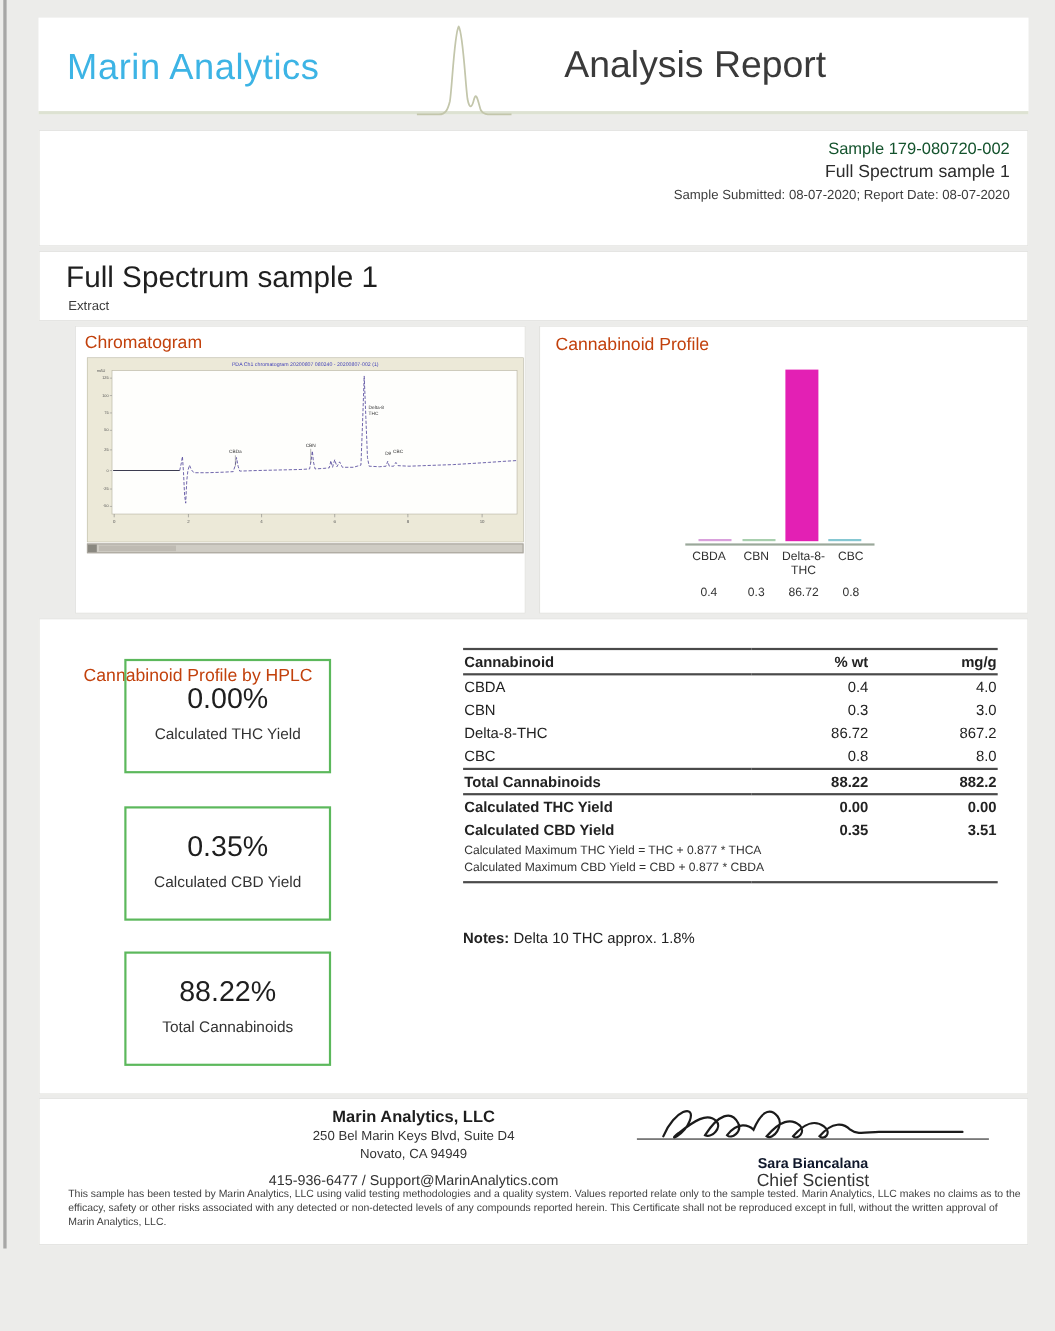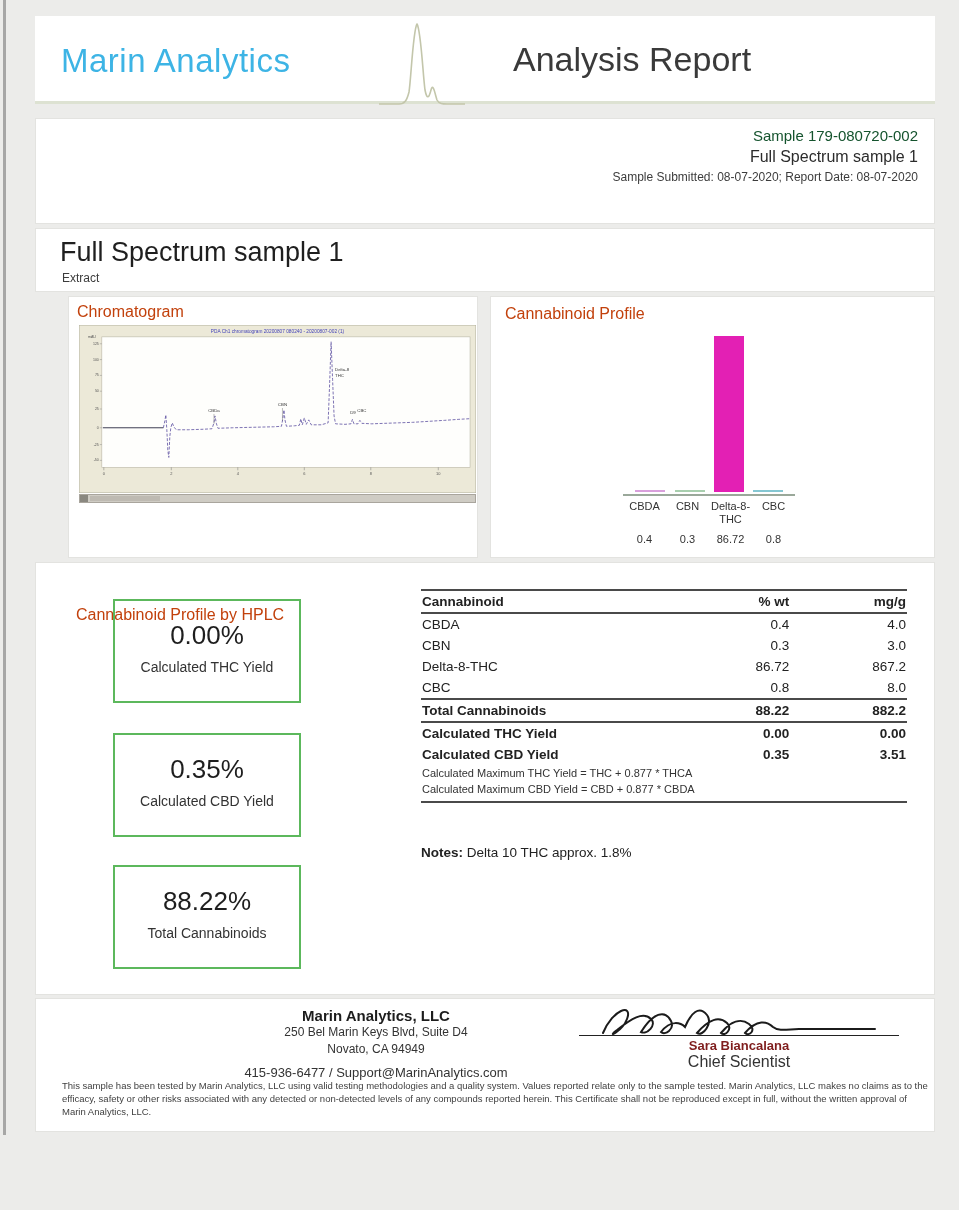--- a/index.html
+++ b/index.html
@@ -71,21 +71,21 @@
 
   
   .footer { left:35px; top:998px; width:900px; height:134px; }
   .labblk { position:absolute; left:160px; top:8px; width:360px; text-align:center; }
   .lab-name { font-size:15px; font-weight:bold; color:#1d1d1d; }
   .lab-line { font-size:12px; color:#333; line-height:1.4; }
   .lab-contact { font-size:13px; color:#333; margin-top:7px; }
   .signblk { position:absolute; left:528px; top:0; width:350px; text-align:center; }
   .sig-scribble { display:block; margin:0 auto; }
   .sig-line { border-top:1.5px solid #222; width:320px; margin:-6px auto 0 auto; }
-  .sig-name { font-size:13px; font-weight:bold; color:#7f1d1d; margin-top:2px; }
+  .sig-name { font-size:13px; font-weight:bold; color:#0f172a; margin-top:14px; }
   .sig-title { font-size:16px; color:#333; }
   .disclaimer { position:absolute; left:26px; top:80px; width:866px; font-size:9.5px; color:#3f3f3f; line-height:1.38; }
 </style>
 </head>
 <body>
 
 <div class="page">
   <div class="edge-line"></div>
 
   <div class="panel header">

